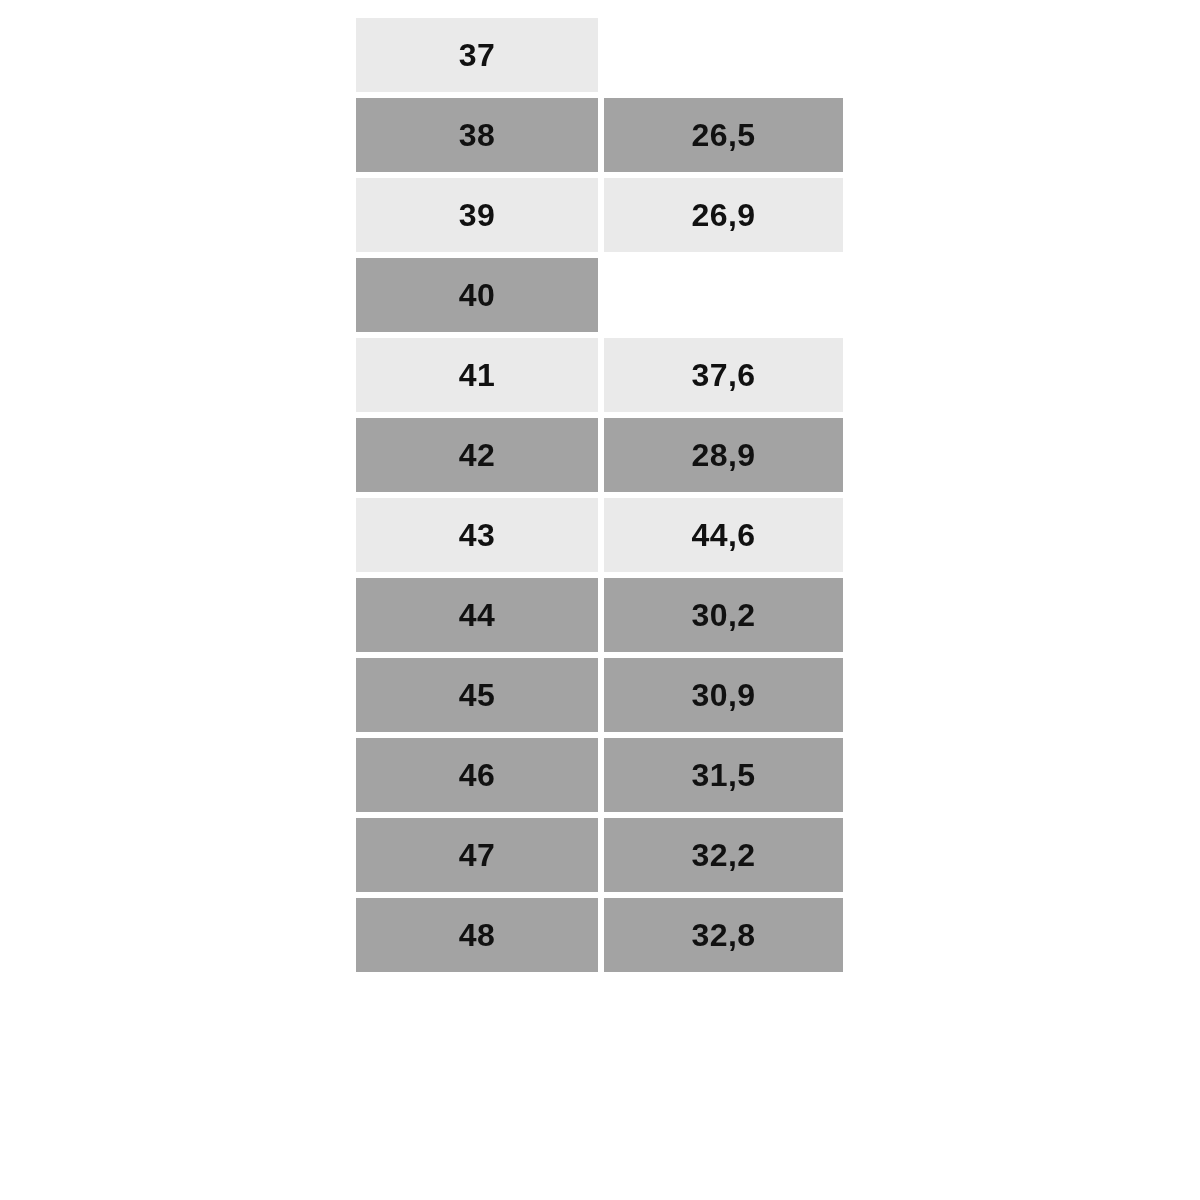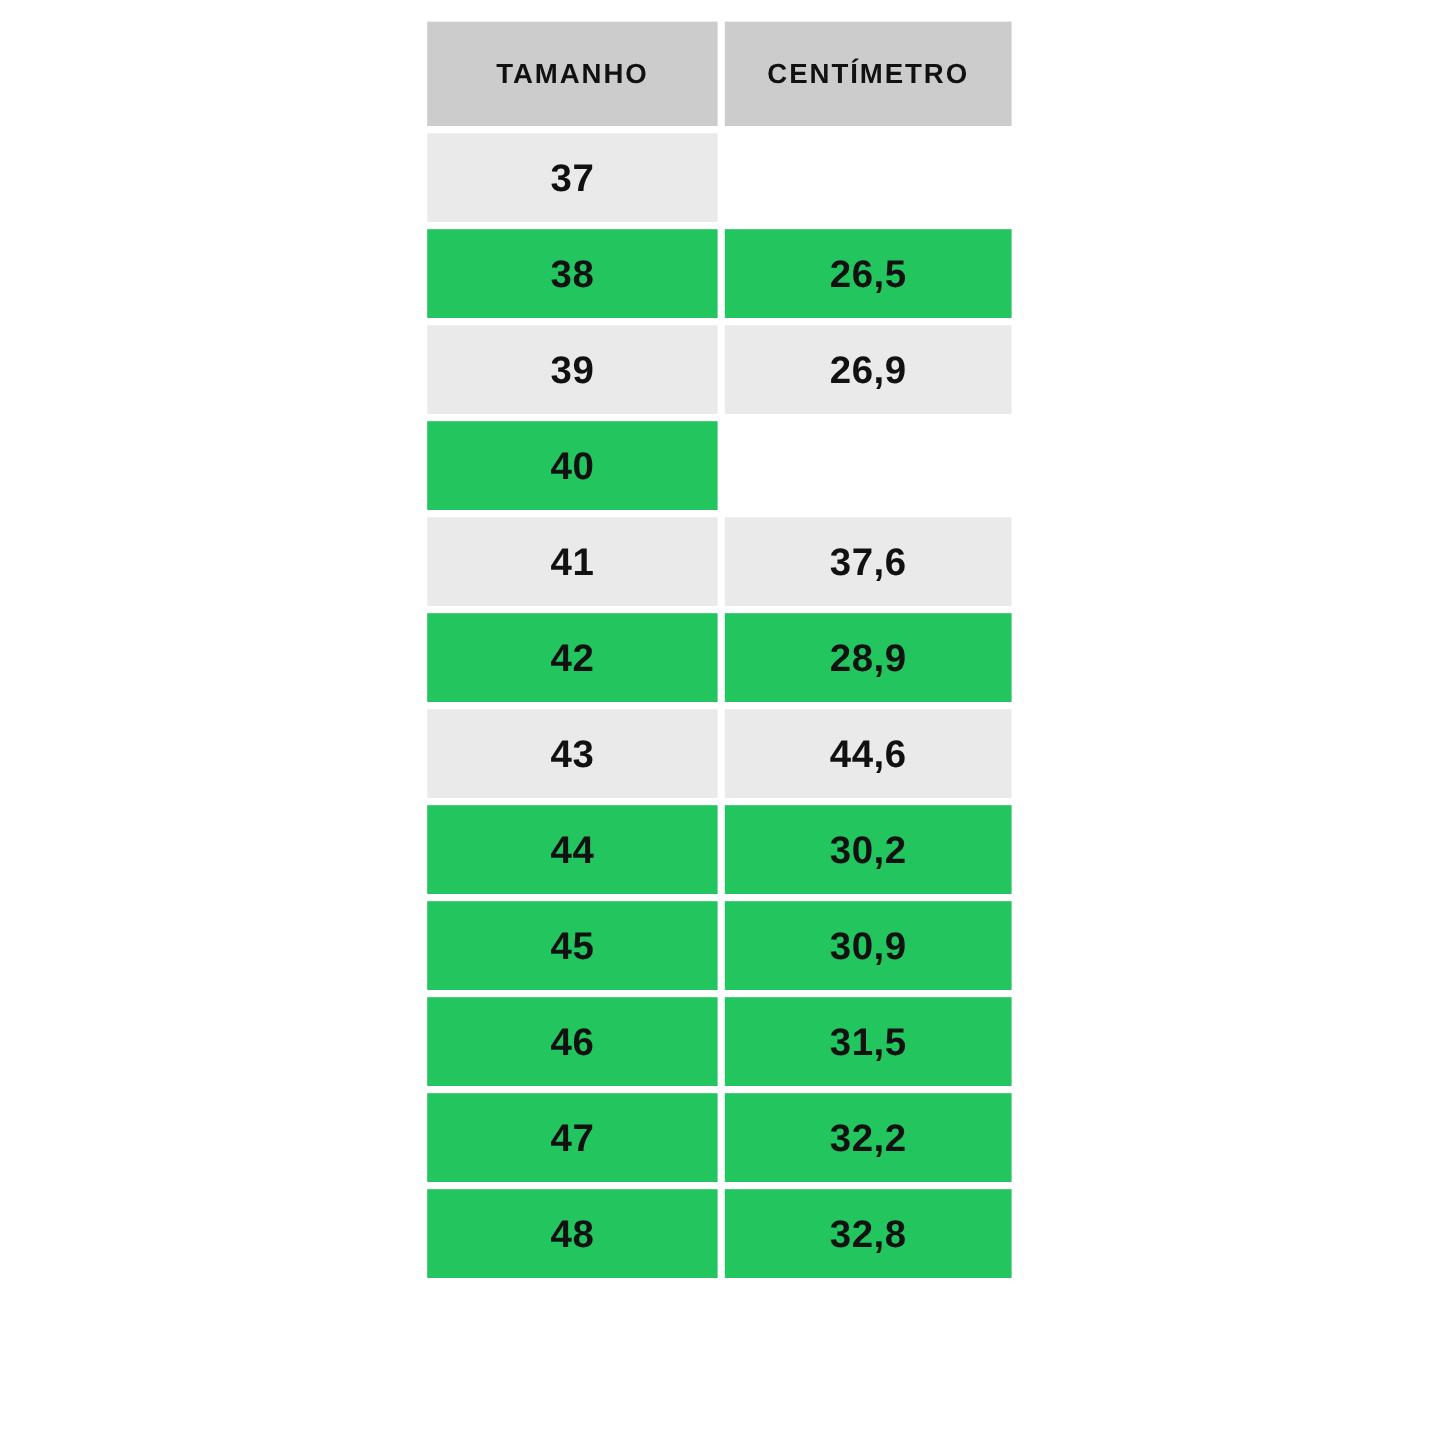--- a/index.html
+++ b/index.html
@@ -72,33 +72,29 @@
     font-size: 32px;
     font-weight: 700;
     letter-spacing: 0.4px;
   }
 
   .t-row.body.shade-light .t-cell {
     background: #eaeaea;
   }
 
   .t-row.body.shade-dark .t-cell {
-    background: #22c55e;
+    background: #a3a3a3;
   }
 </style>
 </head>
 <body>
 
 <div class="page">
   <div class="size-table">
 
-    <div class="t-row header">
-      <div class="t-cell col-size">TAMANHO</div>
-      <div class="t-cell col-cm">CENTÍMETRO</div>
-    </div>
 
     <div class="t-row body shade-light">
       <div class="t-cell col-size">37</div>
     </div>
 
     <div class="t-row body shade-dark">
       <div class="t-cell col-size">38</div>
       <div class="t-cell col-cm">26,5</div>
     </div>
 

